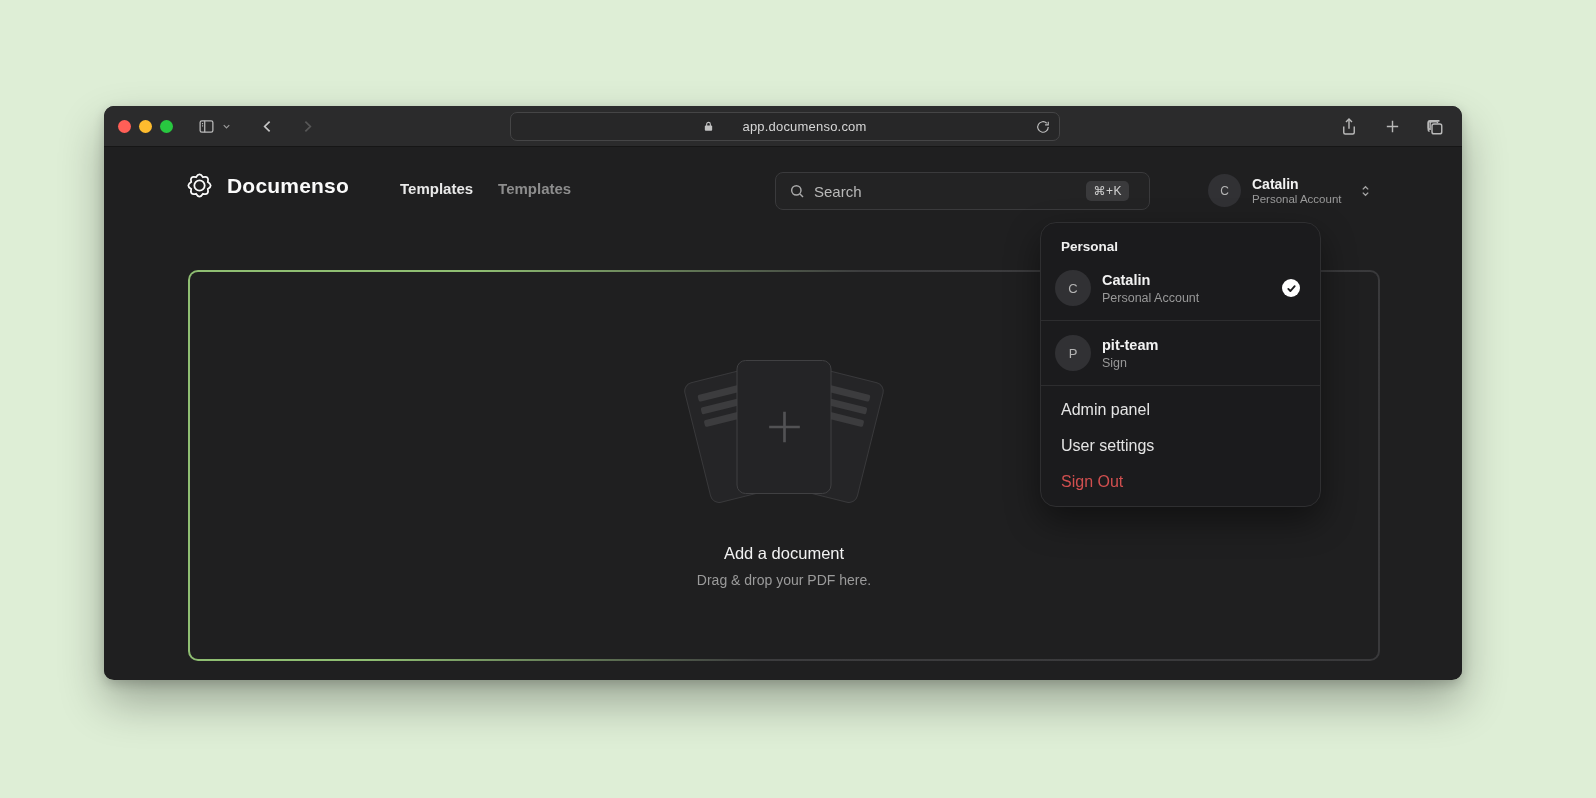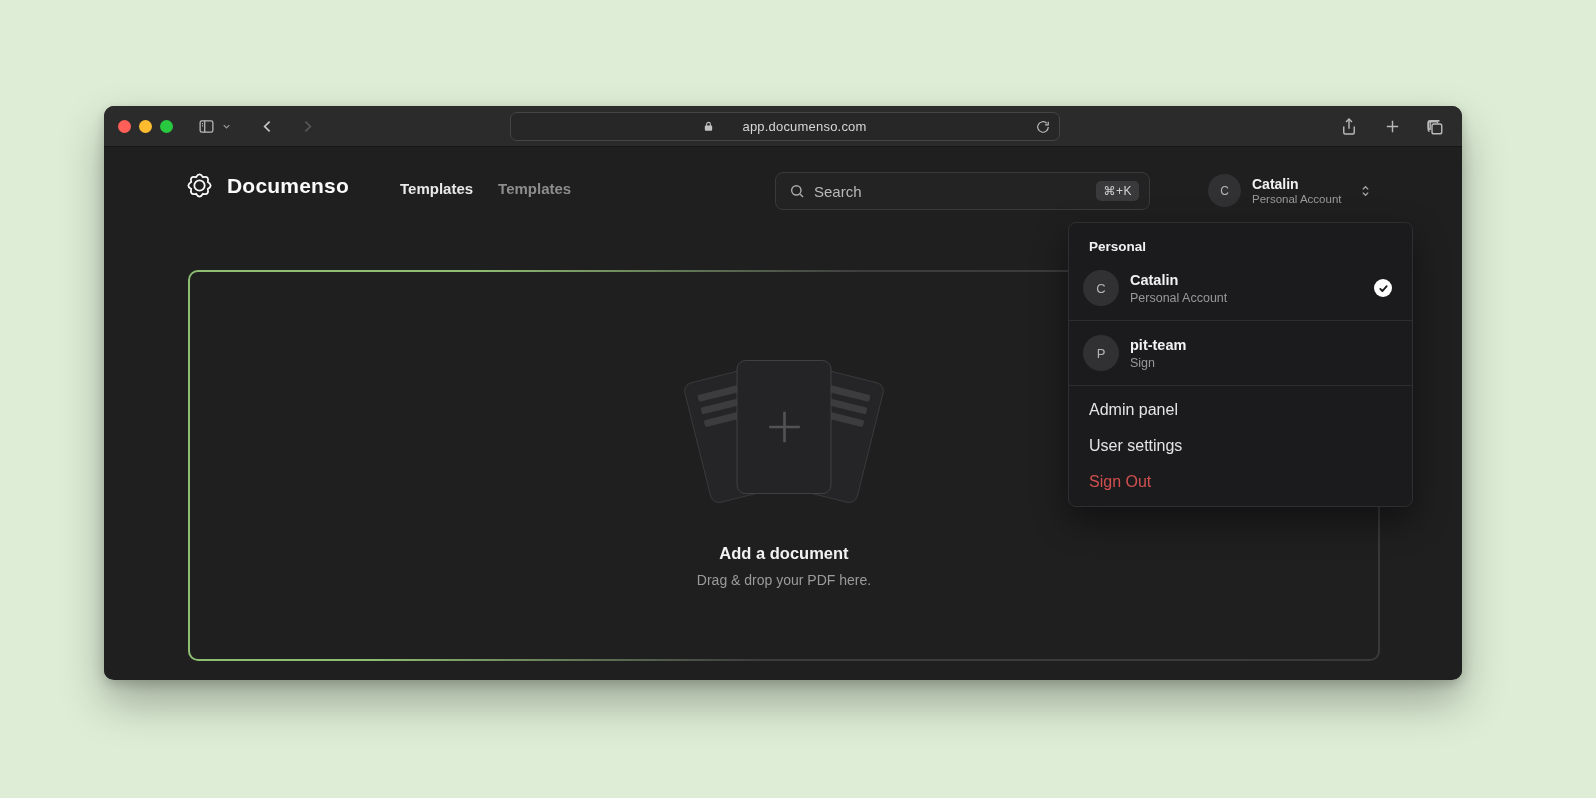--- a/index.html
+++ b/index.html
@@ -48,21 +48,21 @@
   .brand-logo { color:#fafafa; }
   .brand-name { color:#fafafa; font-size:21px; font-weight:700; letter-spacing:.2px; }
 
   .nav { position:absolute; left:296px; top:33px; display:flex; gap:25px; }
   .nav-link { font-size:15px; font-weight:600; color:#8d8d8d; cursor:pointer; }
   .nav-link.active { color:#e9e9e9; }
 
   .search {
     position:absolute; left:671px; top:25px; width:375px; height:38px;
     background:#232324; border:1px solid #3a3a3c; border-radius:8px;
-    display:flex; align-items:center; padding:0 10px 0 13px;
+    display:flex; align-items:center; padding:0 20px 0 13px;
   }
   .search-ic { color:#a9a9a9; margin-right:9px; }
   .search-input {
     flex:1; background:transparent; border:none; outline:none;
     color:#e6e6e6; font-size:15px; font-family:inherit;
   }
   .search-input::placeholder { color:#b9b9b9; opacity:1; }
   .kbd {
     background:#3a3a3c; color:#d2d2d2; font-size:12px; border-radius:5px;
     padding:3px 7px; letter-spacing:.5px;
@@ -96,27 +96,27 @@
   .card.side { width:88px; height:124px; top:14px; padding:13px 11px; display:flex; flex-direction:column; gap:6px; }
   .card.left  { left:22px;  transform:rotate(-14deg); }
   .card.right { right:22px; transform:rotate(14deg); align-items:flex-end; }
   .card-bar { height:7px; border-radius:2px; background:#3c3c3e; }
   .card.center {
     left:50%; transform:translateX(-50%); top:2px; width:95px; height:134px;
     background:#242426; border-color:#404042; z-index:2;
     display:flex; align-items:center; justify-content:center;
   }
   .card-plus { color:#525254; }
-  .dz-title { margin-top:36px; color:#f2f2f2; font-size:16.5px; font-weight:700; }
+  .dz-title { margin-top:36px; color:#f2f2f2; font-size:16.5px; font-weight:400; }
   .dz-sub { margin-top:9px; color:#9b9b9b; font-size:14px; }
 
   
   .menu {
-    position:absolute; left:964px; top:75px; width:345px; z-index:10;
-    background:#1b1b1d; border:1px solid #2f2f31; border-radius:8px;
+    position:absolute; left:936px; top:75px; width:281px; z-index:10;
+    background:#1b1b1d; border:1px solid #2f2f31; border-radius:16px;
     box-shadow:0 14px 34px rgba(0,0,0,.45);
     padding:6px 0;
   }
   .menu-label {
     padding:10px 20px 8px; color:#f0f0f0; font-size:13.5px; font-weight:700;
     display:flex; align-items:center;
   }
   .menu-label .spacer { flex:1; }
   .label-icons { display:flex; gap:13px; color:#c9c9c9; margin-right:2px; }
   .label-icons .ic { cursor:pointer; display:flex; }

